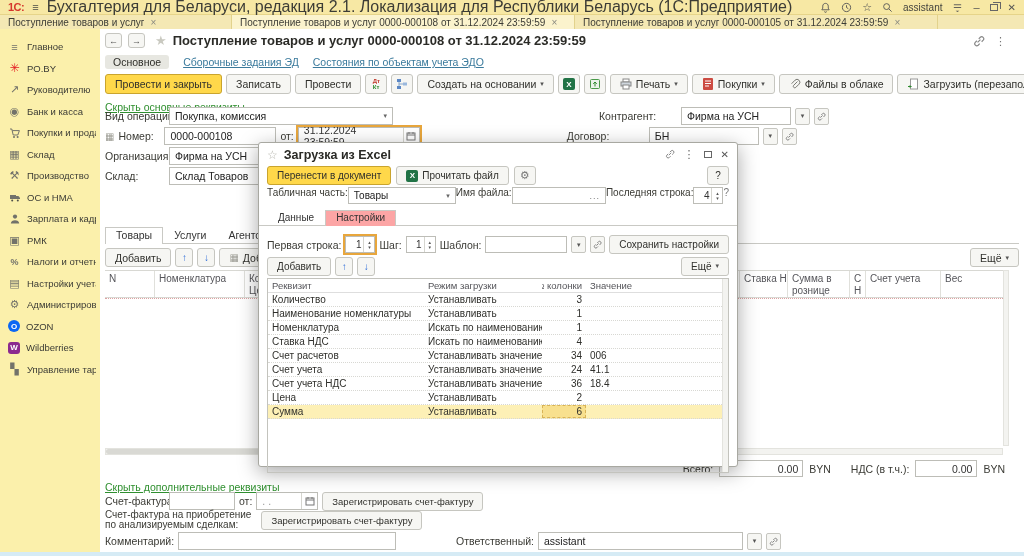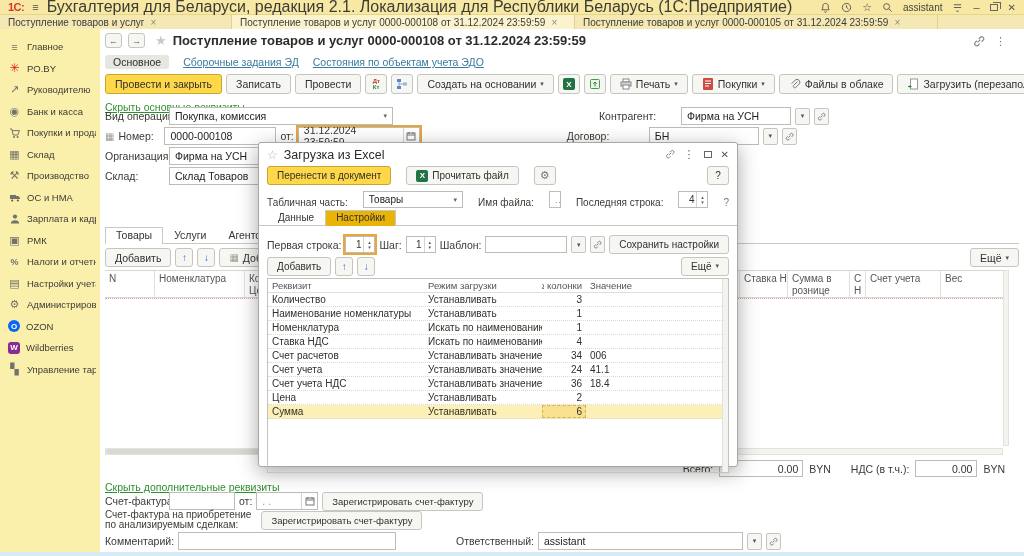--- a/index.html
+++ b/index.html
@@ -107,39 +107,39 @@
   .btn.reg{height:19px;font-size:9.5px}
   .comrow{position:absolute;left:5px;top:503px;display:flex;align-items:center;gap:4px;height:18px}
 
   .statusstrip{position:absolute;left:0;top:552px;width:1024px;height:4px;background:#d6ebf5}
 
   
   .dialog{position:absolute;left:258px;top:142px;width:480px;height:325px;background:#fff;
           border:1px solid #a8a8a1;border-radius:3px;box-shadow:0 5px 20px rgba(0,0,0,.35);z-index:10}
   .dtitle{height:21px;display:flex;align-items:center;gap:6px;padding:2px 8px 0}
   .dstar{color:#b8b8b0;font-size:12px}
-  .dname{font-size:12.5px;font-weight:normal;color:#2a2a26}
+  .dname{font-size:12.5px;font-weight:bold;color:#2a2a26}
   .dicons{margin-left:auto;display:flex;align-items:center;gap:9px;color:#666}
   .dkebab{font-size:11px}.dclose{font-size:10px;color:#555}
   .drest{width:8px;height:7px;border:1px solid #666}
-  .dtb{height:23px;display:flex;align-items:center;gap:15px;padding:0 8px}
+  .dtb{height:23px;display:flex;align-items:center;gap:5px;padding:0 8px}
   .btn.d{height:19px;font-size:10px}
-  .dfrow{height:21px;display:flex;align-items:flex-end;gap:15px;padding:0 8px;font-size:10px}
+  .dfrow{height:21px;display:flex;align-items:flex-start;gap:0;padding:0 8px;font-size:10px}
   .dfrow .flabel{font-size:10px}
   .fld.d{height:17px;font-size:10px}
   .ell{margin-left:auto;color:#777;font-size:9px;letter-spacing:1px}
   .spin{display:inline-flex;border:1px solid #bdbdb7;height:17px;background:#fff;flex:none}
   .spin .sval{width:17px;display:flex;align-items:center;justify-content:flex-end;padding-right:2px;font-size:10px}
   .spin .sbtns{display:flex;flex-direction:column;width:11px;border-left:1px solid #d5d5cf;
                align-items:center;justify-content:center;font-size:5px;line-height:5px;color:#555}
   .spin.focused{outline:2px solid #e8a63c}
   .qmark{color:#777;font-size:10px}
   .dtabs{height:17px;display:flex;align-items:flex-end;padding:0 8px;border-bottom:1px solid #c9c9c4;margin-top:1px}
   .dtab{padding:1px 10px 2px;font-size:10px;color:#333;border:1px solid transparent;border-bottom:none}
-  .dtab.active{background:#eab308;border-color:#c9c9c4;margin-bottom:-1px;padding-bottom:3px}
+  .dtab.active{background:#fca5a5;border-color:#c9c9c4;margin-bottom:-1px;padding-bottom:3px}
   .dsrow{height:21px;display:flex;align-items:center;gap:4px;padding:0 8px;margin-top:8px;font-size:10px}
   .daddrow{height:20px;display:flex;align-items:center;gap:4px;padding:0 8px;margin-top:1px}
   .dwrap{margin:2px 8px 0;border:1px solid #c3c3bd;height:195px;position:relative;overflow:hidden}
   .dhead{display:flex;height:14px;border-bottom:1px solid #dedede;font-size:9.5px;color:#55555a;background:#fff}
   .dh,.dc{padding:0 4px;display:flex;align-items:center;white-space:nowrap;overflow:hidden}
   .c1{width:156px}.c2{width:118px}.c3{width:44px;justify-content:flex-end}.c4{flex:1}
   .drow{display:flex;height:14px;border-bottom:1px dotted #d8d8d3;font-size:10px;color:#2f2f2b}
   .dlg-rows .drow:last-child{background:#fdf0b6}
   .dlg-rows .drow:last-child .c3{background:#f8e08e;outline:1px dashed #d9b356;outline-offset:-1px}
   .dvscroll{position:absolute;right:0;top:0;width:6px;height:100%;background:#f3f3f0;border-left:1px solid #e3e3de}

